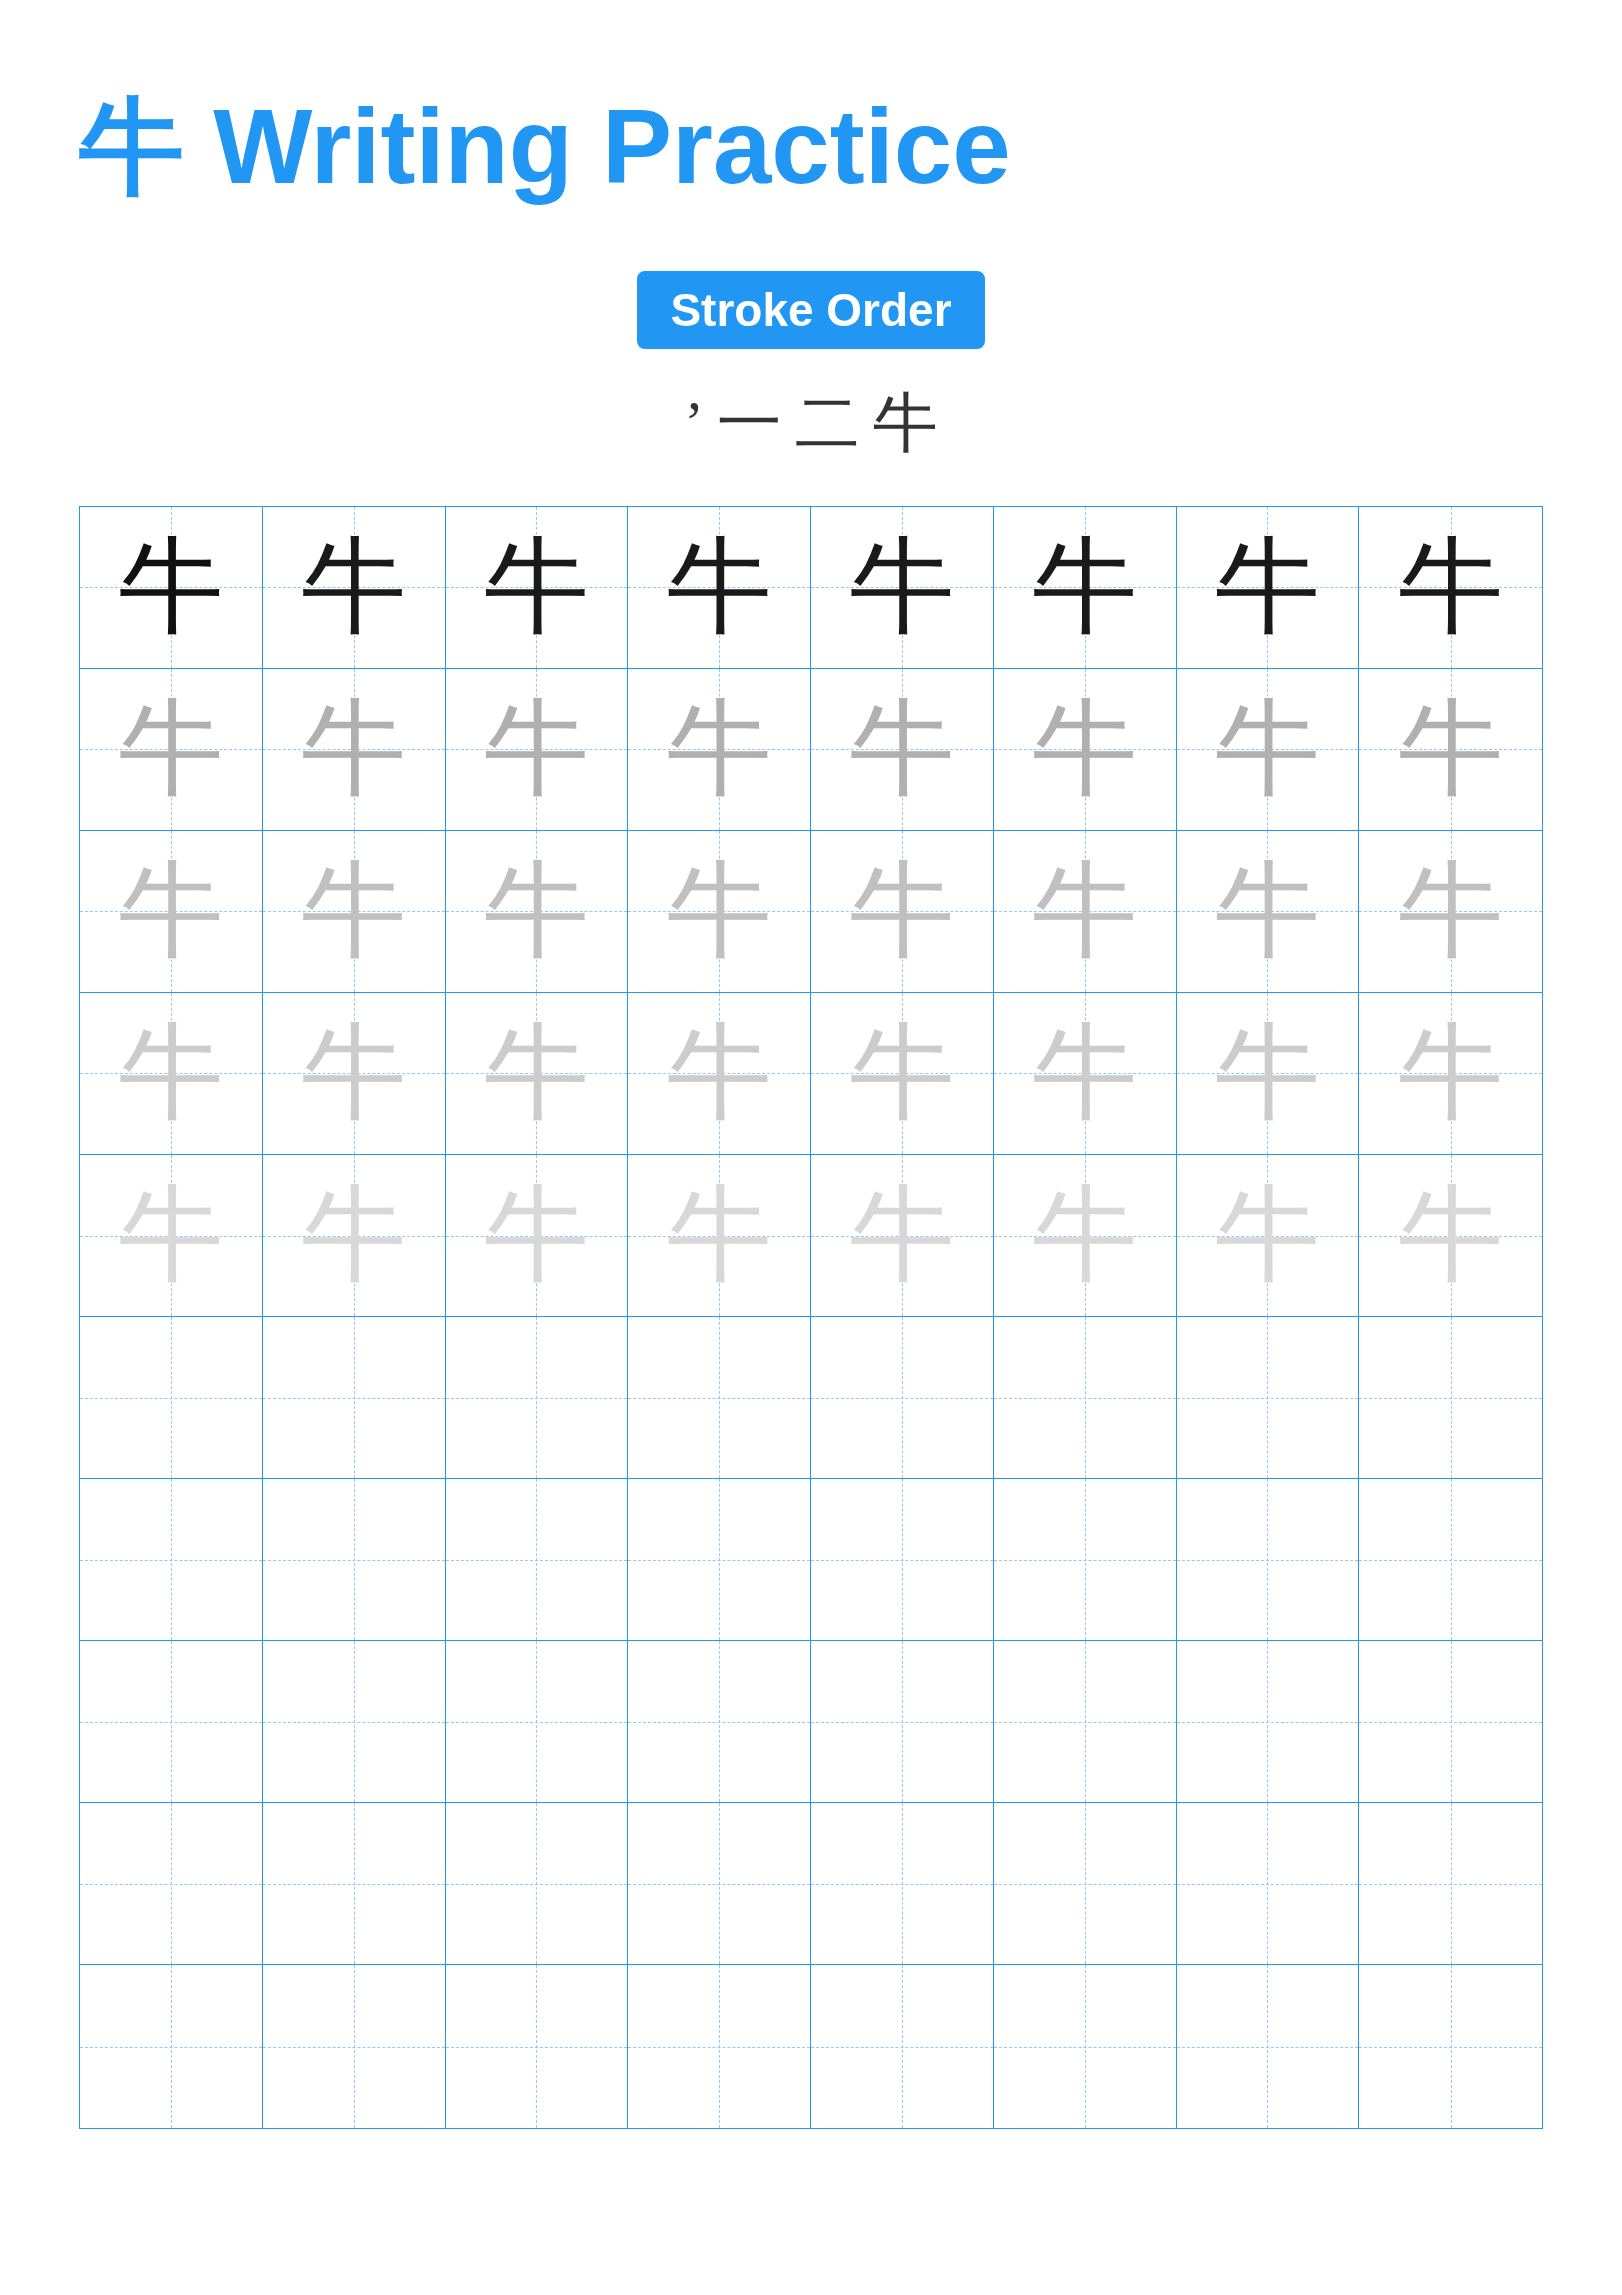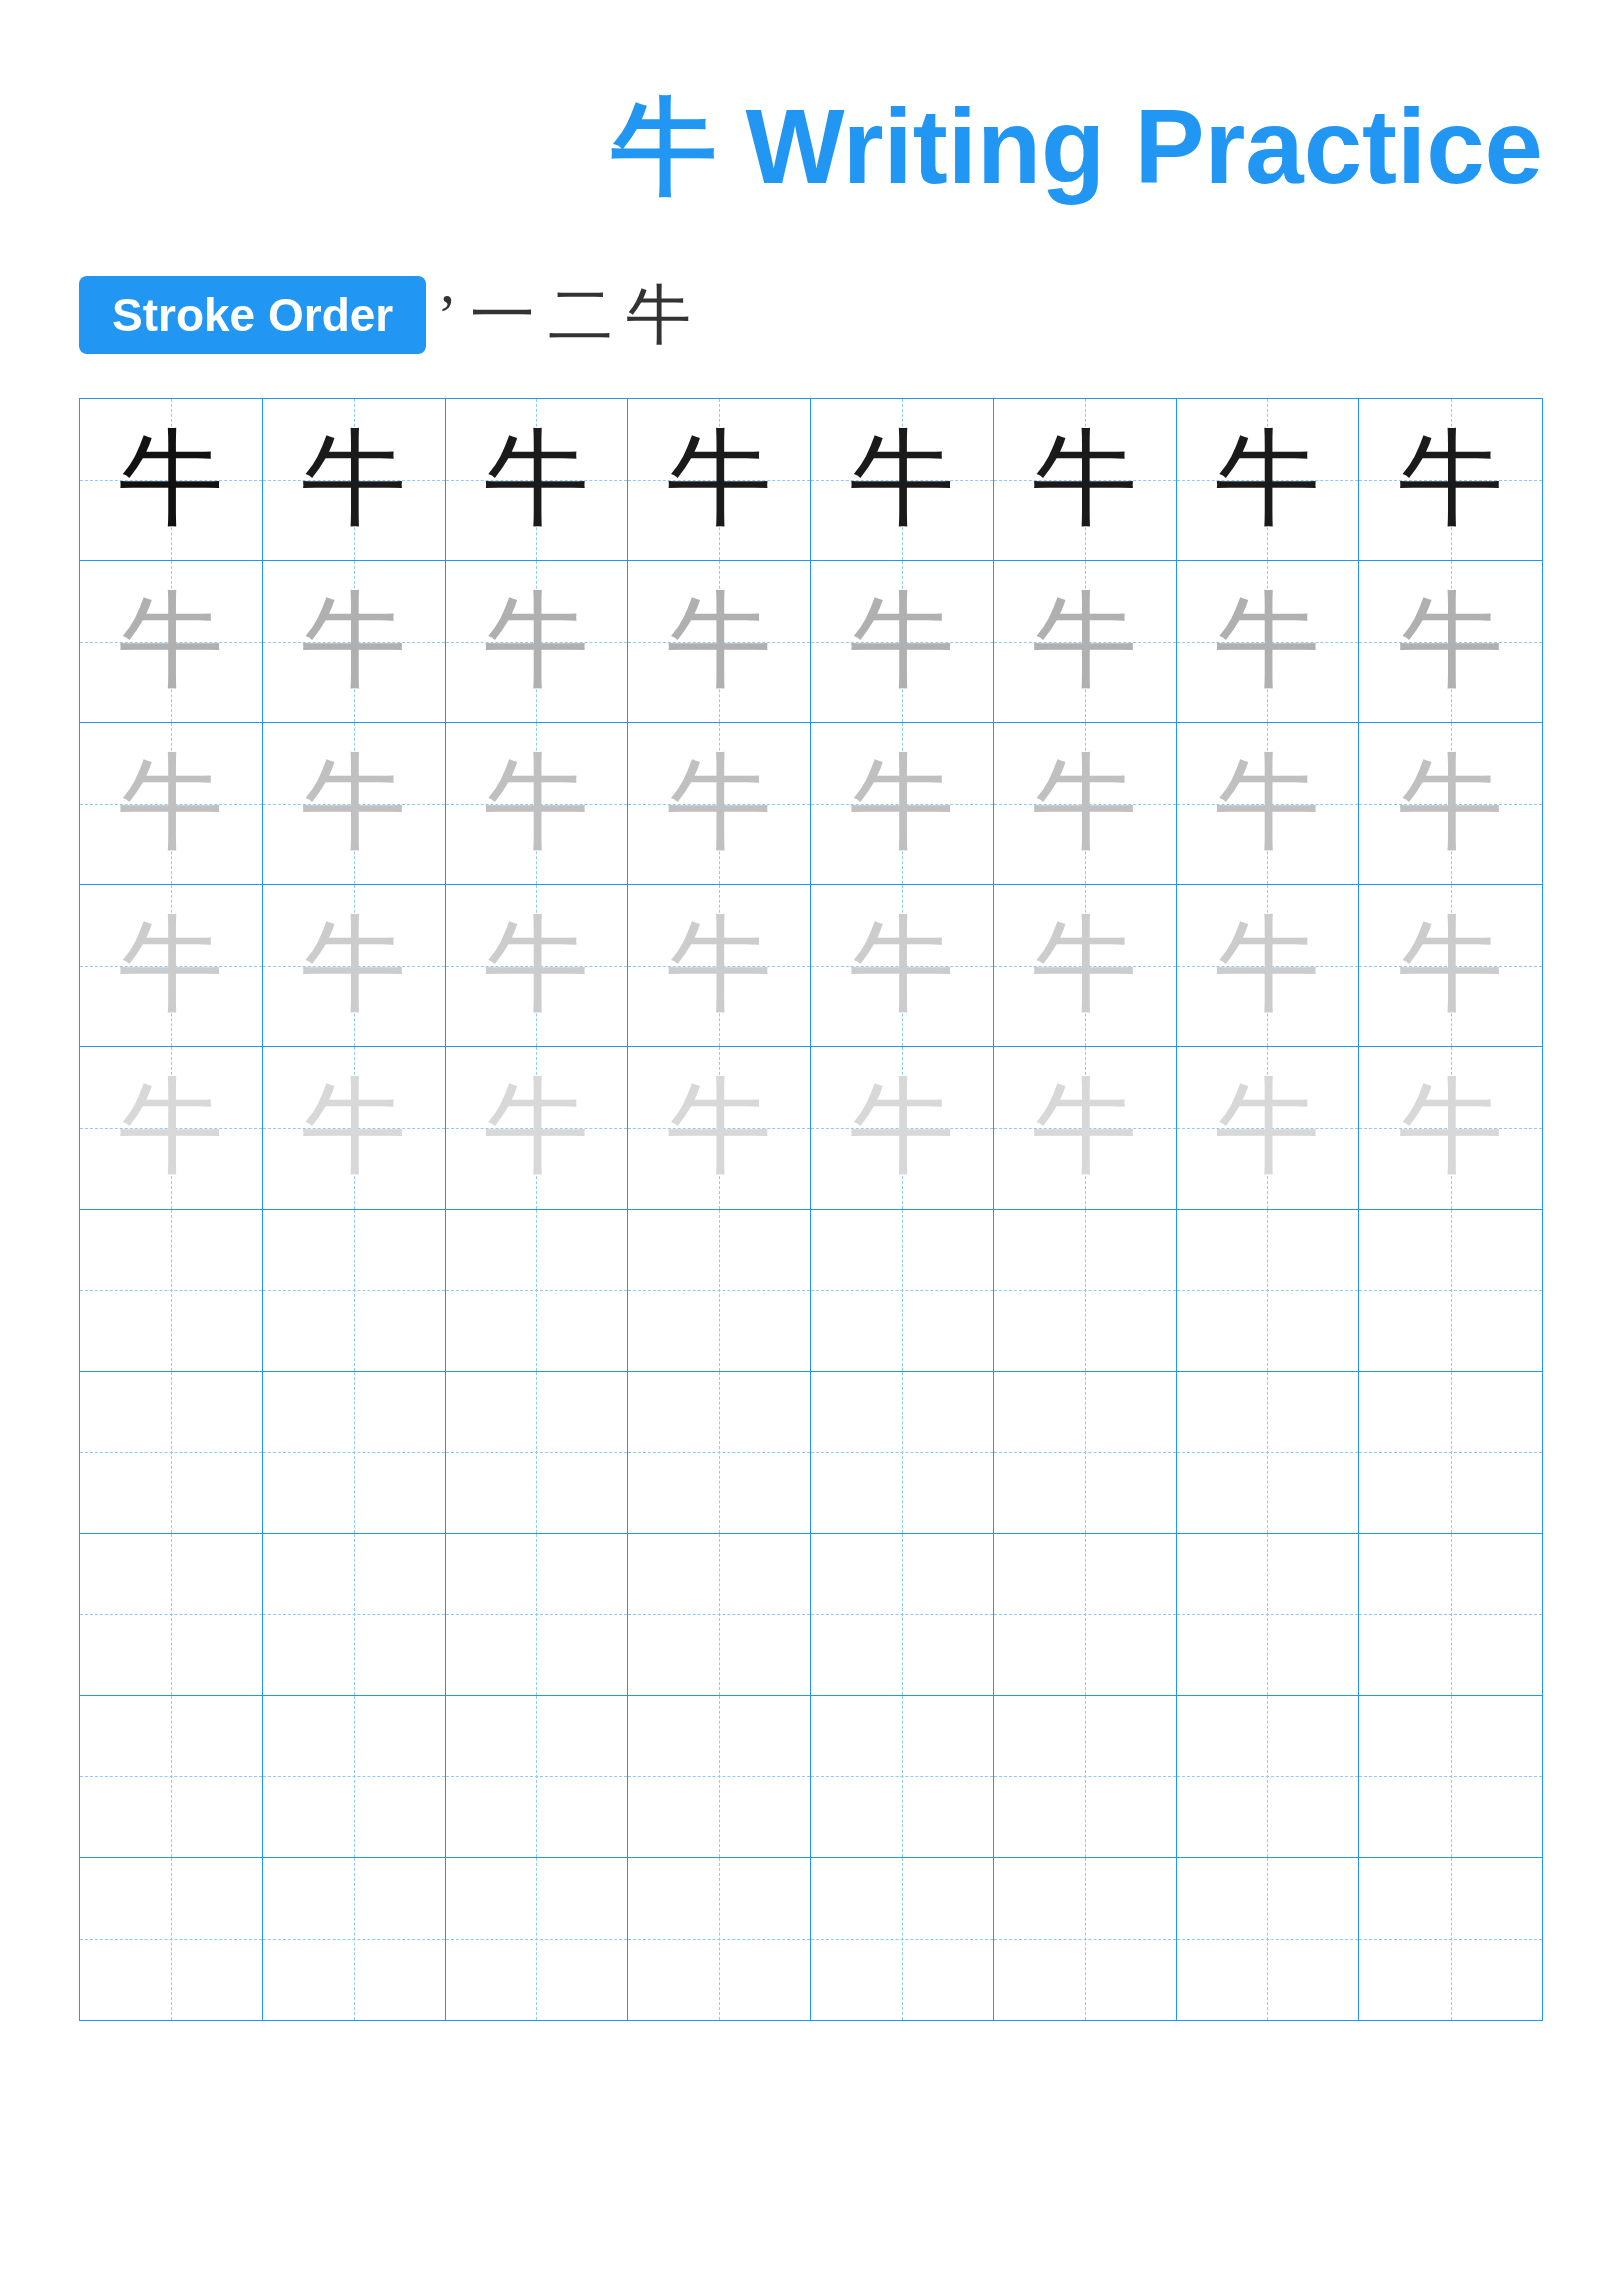--- a/index.html
+++ b/index.html
@@ -15,33 +15,34 @@
 
     .page {
       width: 1622px;
       height: 2295px;
       background: #fff;
       padding: 52px 79px;
       position: relative;
     }
 
     .title {
-      text-align: right;
+      text-align: left;
       font-size: 105px;
       font-weight: bold;
       color: #2196F3;
       margin-bottom: 52px;
       margin-top: 26px;
     }
 
     .stroke-order-section {
       display: flex;
       align-items: center;
       margin-bottom: 39px;
-      gap: 11px;
+      gap: 30px;
+      flex-direction: column;
     }
 
     .stroke-order-badge {
       background: #2196F3;
       color: #fff;
       font-size: 46px;
       font-weight: bold;
       padding: 11.8px 33px;
       border-radius: 7.9px;
     }

